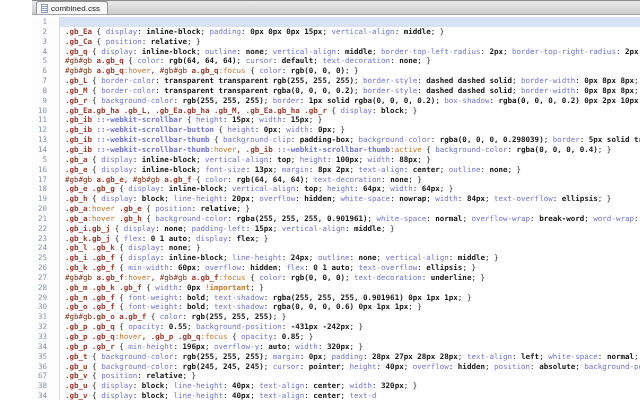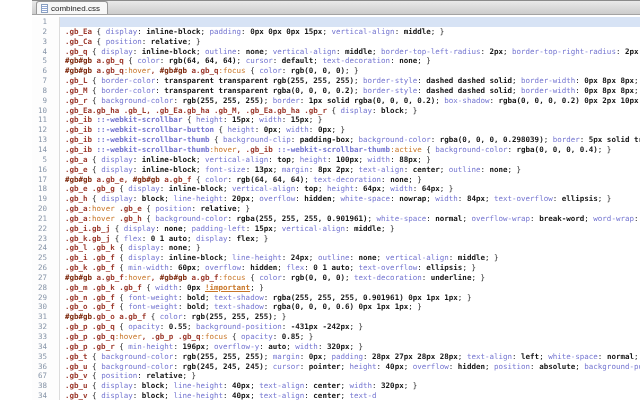--- a/index.html
+++ b/index.html
@@ -21,26 +21,26 @@
   .editor{position:absolute;top:14px;left:0;right:13px;bottom:0;overflow:hidden;
           background:#fff;padding-top:2px;}
   .row{display:flex;height:9.85px;line-height:9.85px;white-space:pre;font-size:7.5px;}
   .num{flex:0 0 28px;width:28px;box-sizing:border-box;text-align:right;
        padding-right:12px;color:var(--line-number,#8795a8);
        border-right:1px solid #dcdcdc;background:#fdfdfd;}
   .code{flex:1;padding-left:5px;overflow:hidden;color:#1e1e1e;}
   .row.selected .code{background:var(--selected-line-bg,#d7e3f5);}
   .code i{font-style:normal;}
   i.sel{color:var(--selector,#9c392c);font-weight:bold;}
-  i.idsel{color:var(--id-selector,#7e2a0e);font-weight:bold;}
+  i.idsel{color:var(--id-selector,#7e2a0e);font-weight:normal;}
   i.pc{color:var(--pseudo,#c87628);font-weight:normal;}
   i.pe{color:var(--property,#7475d0);font-weight:bold;}
   i.prop{color:var(--property,#7475d0);font-weight:normal;}
   i.val{color:var(--value,#151515);font-weight:bold;}
-  i.imp{color:var(--important,#c87628);font-weight:bold;text-decoration:underline;}
+  i.imp{color:var(--important,#c87628);font-weight:bold;}
   
   .scrollbar{position:absolute;top:14px;right:0;width:13px;bottom:0;box-sizing:border-box;
              background:#f4f4f4;border-left:1px solid #cfcfcf;}
   .scroll-btn{height:12px;display:flex;align-items:center;justify-content:center;
               background:linear-gradient(#fdfdfd,#e2e2e2);border-bottom:1px solid #d6d6d6;}
   .arrow-up{width:0;height:0;border-left:3px solid transparent;
             border-right:3px solid transparent;border-bottom:4px solid #6e6e6e;}
   .thumb{position:absolute;top:14px;left:1px;width:10px;height:85px;box-sizing:border-box;
          background:#e3e3e3;border:1px solid #c2c2c2;border-radius:6px;}
 </style>

